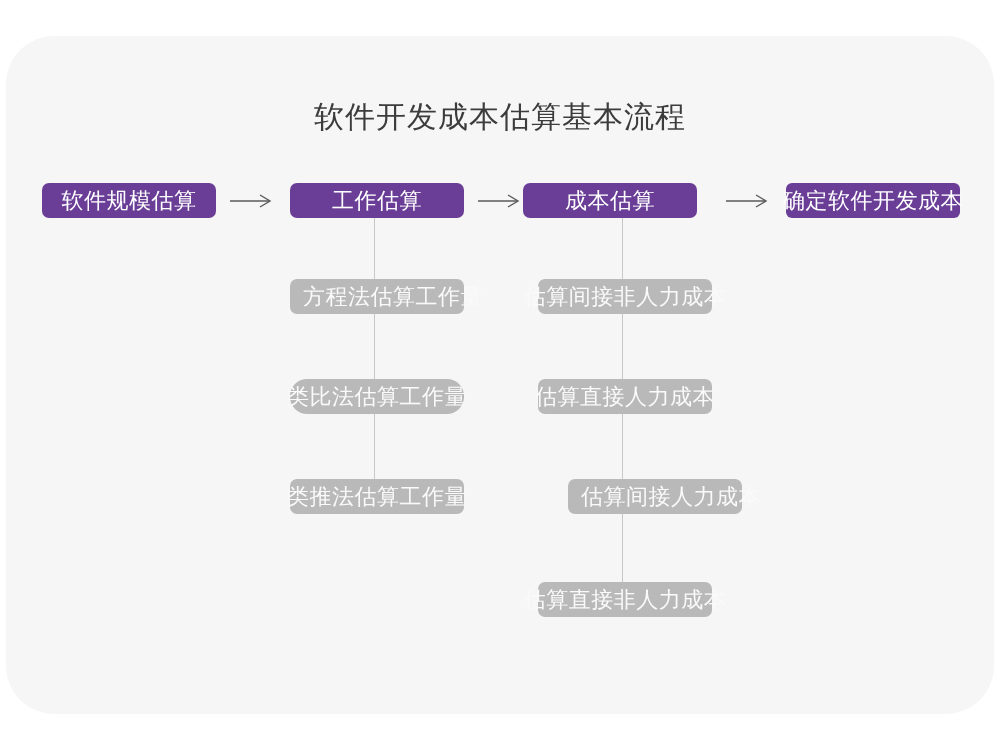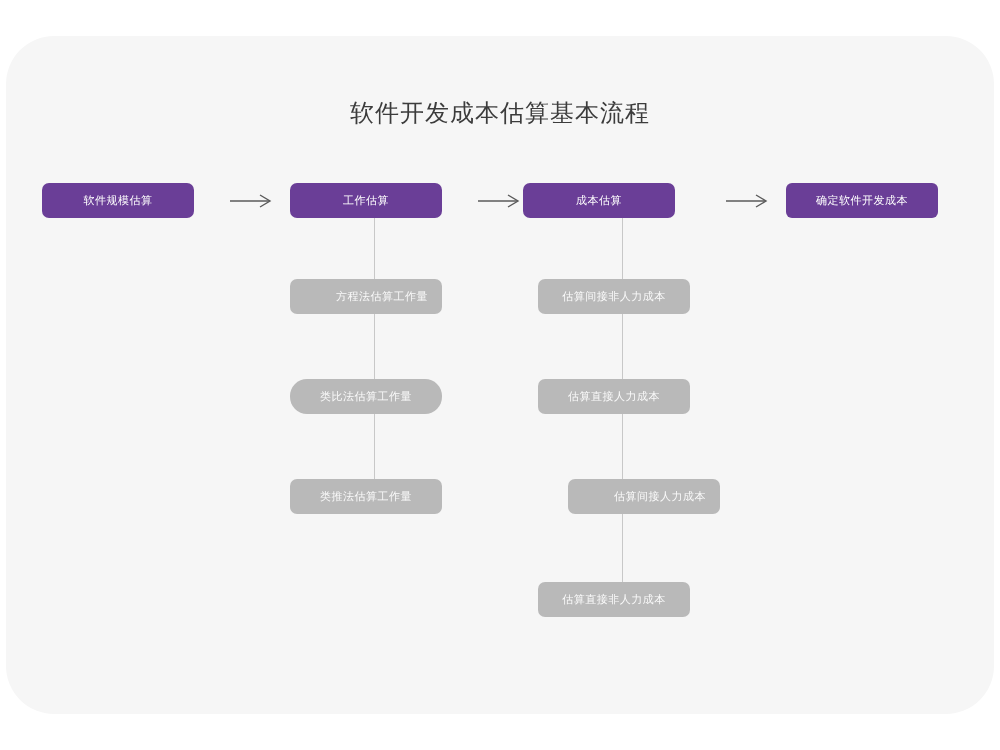--- a/index.html
+++ b/index.html
@@ -22,34 +22,34 @@
     height: 678px;
     background: var(--card-bg, #f6f6f6);
     border-radius: 48px;
   }
   .title {
     position: absolute;
     left: 0;
     top: 97px;
     width: 1000px;
     text-align: center;
-    font-size: 24px;
+    font-size: 30px;
     letter-spacing: 1px;
     color: #3c3c3c;
     z-index: 3;
   }
   .node {
     position: absolute;
-    width: 152px;
+    width: 174px;
     height: 35px;
     border-radius: 7px;
     display: flex;
     align-items: center;
     justify-content: center;
-    font-size: 11px;
+    font-size: 22px;
     letter-spacing: 0.5px;
     box-sizing: border-box;
     z-index: 2;
     white-space: nowrap;
   }
   .node.main {
     background: var(--accent, #6a3e97);
     color: #ffffff;
   }
   .node.sub {

